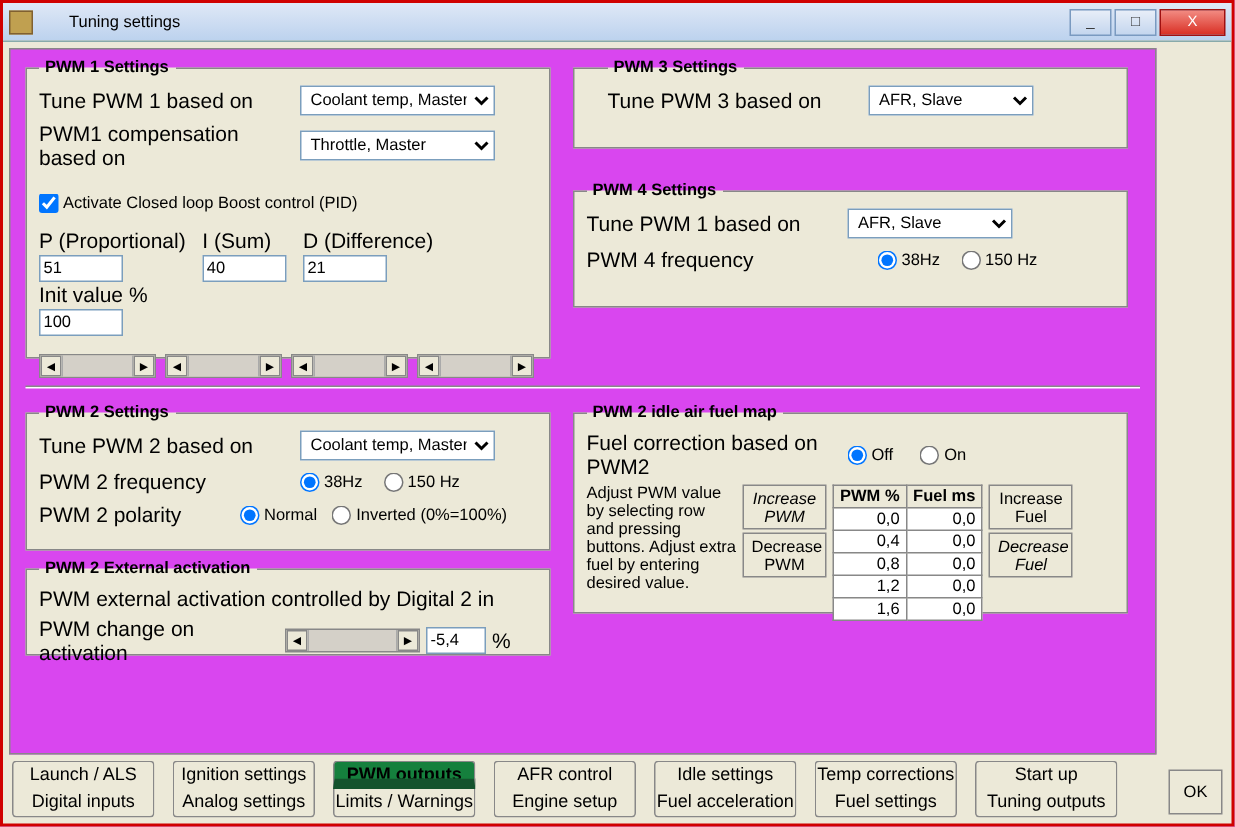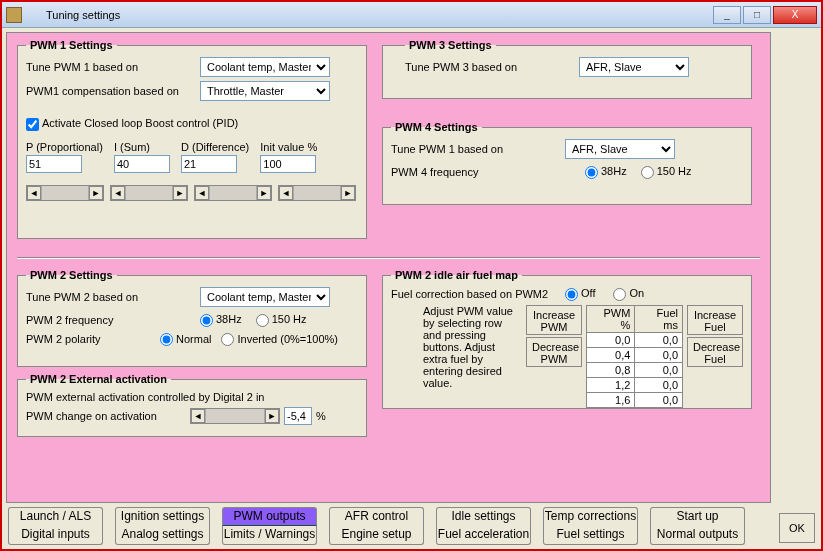--- a/index.html
+++ b/index.html
@@ -46,36 +46,36 @@
     color:#fff;
     border-color:#a01010;
   }
   .client {
     position:absolute;
     top:28px; left:2px; right:2px; bottom:2px;
   }
   .inner-panel {
     position:absolute;
     top:4px; left:4px; right:50px; bottom:46px;
-    background:#f9a8d4;
+    background:#d946ef;
     border:1px solid #888;
   }
   fieldset.groupbox {
     border:1px solid #888;
     margin:0;
     padding:6px 8px 8px 8px;
     position:absolute;
     background:#ece9d8;
   }
   fieldset.groupbox > legend {
     font-weight:bold;
     font-size:11px;
     padding:0 4px;
   }
-  .lbl { font-size:11px; }
+  .lbl { font-size:14px; }
   select.combo, input.text {
     font-size:11px;
     height:18px;
     border:1px solid #7b9ebd;
     background:#fff;
     padding:0 2px;
   }
   select.combo { height:20px; }
   .row { display:flex; align-items:center; margin-bottom:4px; gap:4px;}
   .hscroll {
@@ -124,41 +124,41 @@
     background:#ece9d8;
     text-align:center;
     font-size:12px;
     line-height:17px;
     margin-right:12px;
     border-radius:3px 3px 0 0;
     white-space:nowrap;
     overflow:hidden;
   }
   .tab.active {
-    background:#8b5cf6;
-    font-weight:normal;
-    border-bottom:1px solid #14532d;
+    background:#15803d;
+    font-weight:bold;
+    border-bottom:7px solid #14532d;
     position:relative;
     z-index:2;
   }
   .tab-row.bottom .tab {
     border-radius:0 0 3px 3px;
     border-top:none;
     border-bottom:1px solid #888;
   }
   table.grid { border-collapse:collapse; font-size:11px;}
   table.grid th, table.grid td {
     border:1px solid #888;
     padding:1px 4px;
     text-align:right;
     background:#fff;
     min-width:42px;
     height:15px;
   }
-  table.grid th { background:#ece9d8; font-weight:normal; text-align:right;}
+  table.grid th { background:#ece9d8; font-weight:bold; text-align:right;}
   .btn3d {
     border:1px solid #888;
     background:#ece9d8;
     padding:3px 5px;
     font-size:11px;
     text-align:center;
   }
   .divider {
     position:absolute;
     left:10px; right:10px;
@@ -285,38 +285,38 @@
       <div class="row">
           <span class="lbl">PWM external activation controlled by Digital 2 in</span>
         </div>
       <div class="row">
         <span class="lbl" style="width:160px;">PWM change on activation</span>
         <div class="hscroll" style="width:90px;">
             <div class="btn">◄</div>
             <div class="track"></div>
             <div class="btn">►</div>
           </div>
-        <input class="text" style="width: 28px;" value="-5,4">
+        <input class="text" style="width: 40px;" value="-5,4">
         <span class="lbl">%</span>
       </div>
     </fieldset>
 
     <fieldset class="groupbox" style="top:236px; left:375px; width:370px; height:140px;">
       <legend>PWM 2 idle air fuel map</legend>
       <div class="row">
         <span class="lbl" style="width:170px;">Fuel correction based on PWM2</span>
         <label><input type="radio" name="fcorr" checked="" style=""><span>Off</span></label>
         <label style="margin-left:14px;"><input type="radio" name="fcorr" style=""><span>On</span></label>
       </div>
       <div style="display:flex; gap:4px; align-items:flex-start;">
-        <div style="width:100px; font-size:11px;margin-left:32px;">
+        <div style="width:100px; font-size:11px;">
           <span>Adjust PWM value by selecting row and pressing buttons.</span><span> Adjust extra fuel by entering desired value.</span>
         </div>
         <div style="display:flex; flex-direction:column; gap:2px;">
-          <div class="btn3d" style="width:56px;height:30px;">Increase PWM</div>
+          <div class="btn3d" style="width:56px;height:30px;font-style:italic;">Increase PWM</div>
           <div class="btn3d" style="width:56px;height:30px;">Decrease PWM</div>
         </div>
         <table class="grid">
           <tbody>
               <tr>
                 <th>PWM %</th>
                 <th>Fuel ms</th>
               </tr>
           <tr>
                 <td>0,0</td>
@@ -335,21 +335,21 @@
                 <td>0,0</td>
               </tr>
           <tr>
                 <td>1,6</td>
                 <td>0,0</td>
               </tr>
         </tbody>
           </table>
         <div style="display:flex; flex-direction:column; gap:2px;">
           <div class="btn3d" style="width:56px;height:30px;">Increase Fuel</div>
-          <div class="btn3d" style="width:56px;height:30px;">Decrease Fuel</div>
+          <div class="btn3d" style="width:56px;height:30px;font-style:italic;">Decrease Fuel</div>
         </div>
       </div>
     </fieldset>
 
   </div>
 
   <div class="tab-rows">
     <div class="tab-row" id="tabs-top">
         <div class="tab">Launch / ALS</div>
         <div class="tab">Ignition settings</div>
@@ -359,18 +359,18 @@
         <div class="tab">Temp corrections</div>
         <div class="tab">Start up</div>
       </div>
     <div class="tab-row bottom" id="tabs-bottom">
         <div class="tab">Digital inputs</div>
         <div class="tab">Analog settings</div>
         <div class="tab">Limits / Warnings</div>
         <div class="tab">Engine setup</div>
         <div class="tab">Fuel acceleration</div>
         <div class="tab">Fuel settings</div>
-        <div class="tab">Normal outputs</div>
+        <div class="tab">Tuning outputs</div>
       </div>
   </div>
 
   <button class="ok-btn">OK</button>
 </div>
 
 </body></html>

